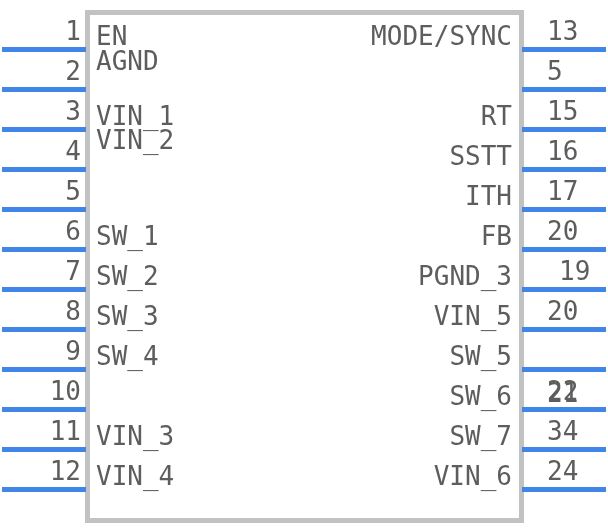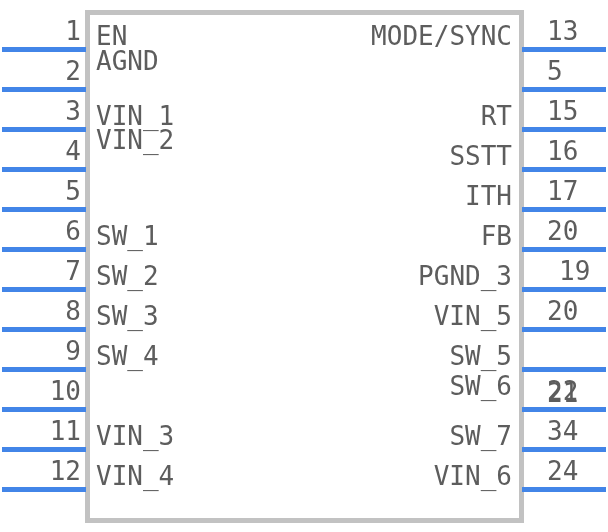--- a/index.html
+++ b/index.html
@@ -137,20 +137,20 @@
     <div class="pin-number right" style="top: 256px; margin-left: 12px;">19</div>
     <div class="pin-label right" style="top: 261px;">PGND_3</div>
     <div class="pin-line right" style="top: 327px;"></div>
     <div class="pin-number right" style="top: 296px;">20</div>
     <div class="pin-label right" style="top: 301px;">VIN_5</div>
     <div class="pin-line right" style="top: 367px;"></div>
     <div class="pin-number right" style="top: 336px; margin-top: 42px;">21</div>
     <div class="pin-label right" style="top: 341px;">SW_5</div>
     <div class="pin-line right" style="top: 407px;"></div>
     <div class="pin-number right" style="top: 376px;">22</div>
-    <div class="pin-label right" style="top: 371px;">SW_6</div>
+    <div class="pin-label right" style="top: 381px;">SW_6</div>
     <div class="pin-line right" style="top: 447px;"></div>
     <div class="pin-number right" style="top: 416px;">34</div>
     <div class="pin-label right" style="top: 421px;">SW_7</div>
     <div class="pin-line right" style="top: 487px;"></div>
     <div class="pin-number right" style="top: 456px;">24</div>
     <div class="pin-label right" style="top: 461px;">VIN_6</div>
   </div>
 
 </body></html>

